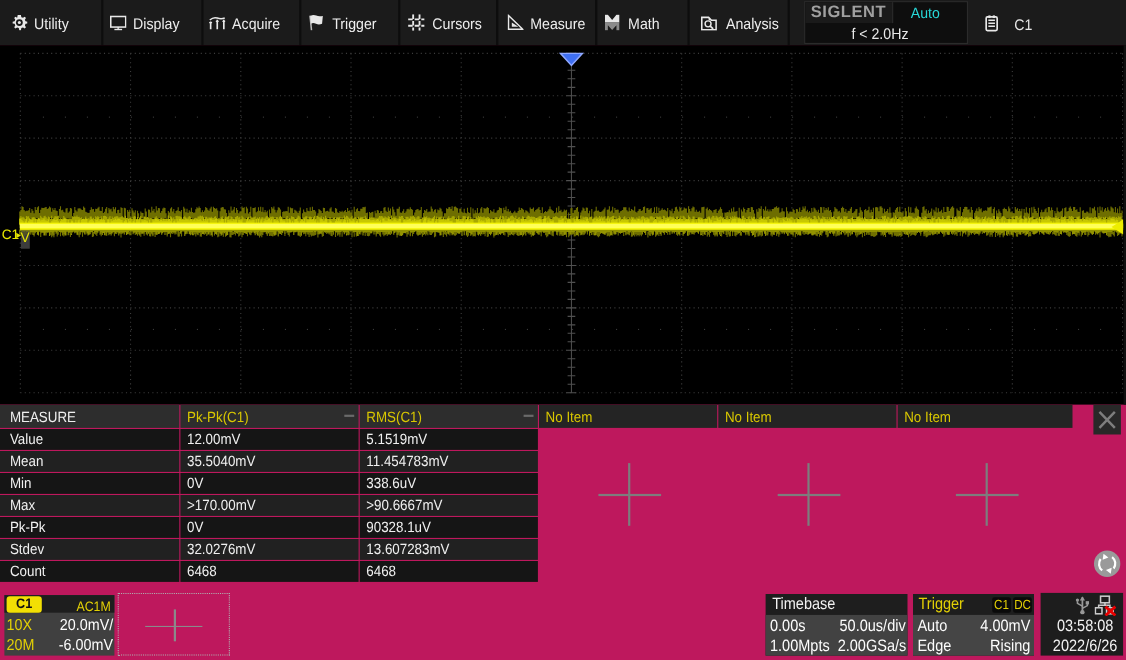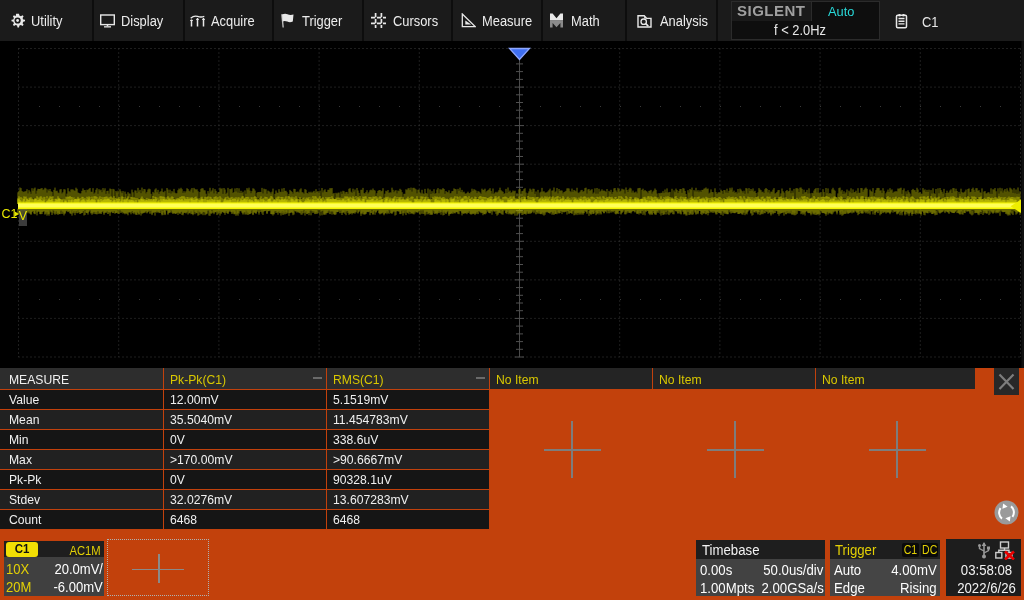--- a/index.html
+++ b/index.html
@@ -1,17 +1,17 @@
 <!DOCTYPE html>
 <html><head><meta charset="utf-8">
 <style>
 * { margin:0; padding:0; box-sizing:border-box; }
 html,body { width:1024px; height:600px; background:#000; overflow:hidden;
   font-family:"Liberation Sans", sans-serif; -webkit-font-smoothing:antialiased; }
-#screen { position:relative; width:1024px; height:600px; background:#c2410c; }
+#screen { position:relative; width:1024px; height:600px; background:#be185d; }
 </style></head>
 <body>
 <div id="screen">
 <div style="position:absolute;left:0;top:0;width:1024px;height:41px;background:#1b1b1b">
       <svg width="15" height="15" viewBox="0 0 15 15" style="position:absolute;left:10px;top:13px">
         <g fill="#e8e8e8">
           <path d="M7.5 0.2 9 0.2 9.4 2.1 10.9 2.7 12.5 1.7 13.6 2.8 12.6 4.4 13.2 5.9 15 6.3 15 7.8 13.2 8.2 12.6 9.7 13.6 11.3 12.5 12.4 10.9 11.4 9.4 12 9 13.9 7.5 13.9 7.1 12 5.6 11.4 4 12.4 2.9 11.3 3.9 9.7 3.3 8.2 1.5 7.8 1.5 6.3 3.3 5.9 3.9 4.4 2.9 2.8 4 1.7 5.6 2.7 6.1 0.2z" transform="translate(0,0.5)"></path>
           <circle cx="7.6" cy="7.5" r="3.1" fill="#1b1b1b"></circle>
           <circle cx="7.6" cy="7.5" r="1.4" fill="#e8e8e8"></circle>
         </g>

